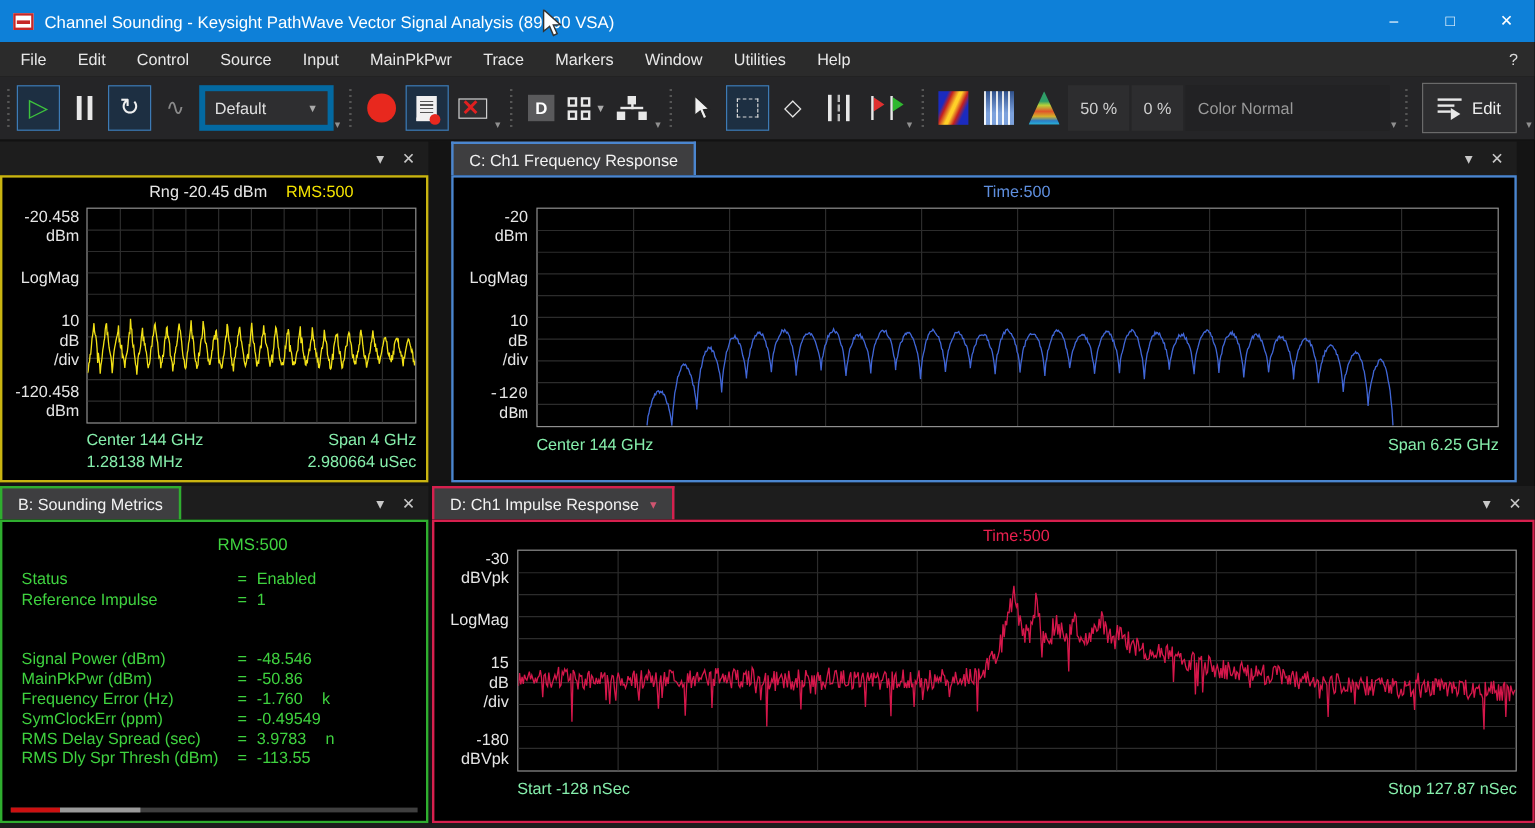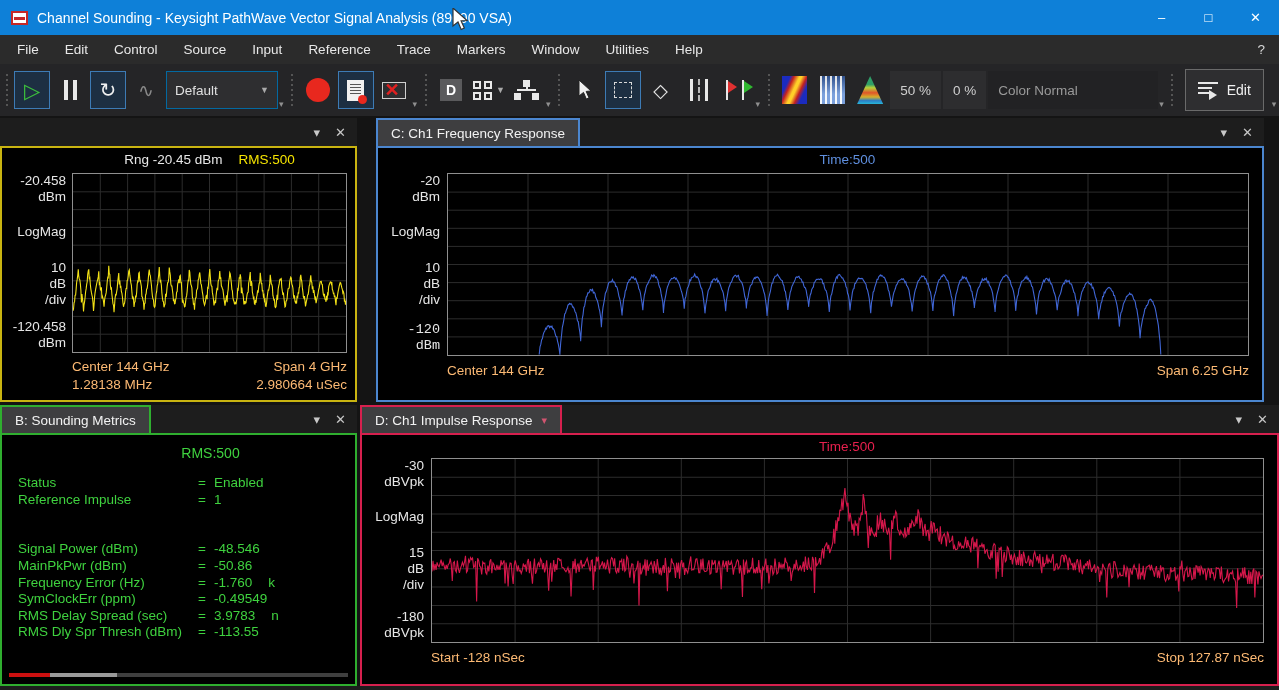--- a/index.html
+++ b/index.html
@@ -93,21 +93,21 @@
   .tab{display:flex;align-items:center;padding:0 13px;background:#3e3e40;color:#f2f2f2;font-size:13.5px;
        border-style:solid;border-width:2px 2px 0 2px;}
   .tab .tab-drop{margin-left:9px;font-size:11px;color:#d05570;}
   .tab-icons{margin-left:auto;display:flex;align-items:center;gap:15px;padding-right:11px;color:#c8c8c8;font-size:13px;}
   .content{position:absolute;left:0;top:28px;right:0;bottom:0;background:#000;border-style:solid;border-width:2px;box-sizing:border-box;}
 
   .chart-header{position:absolute;top:4px;font-size:13.5px;white-space:nowrap;}
   .ylab{position:absolute;color:#e6e6e6;font-size:13.5px;text-align:right;line-height:16px;}
   .plotbox{position:absolute;border:1px solid #8f8f8f;background:#000;box-sizing:border-box;}
   .plotbox svg{display:block;width:100%;height:100%;}
-  .xrow{position:absolute;display:flex;justify-content:space-between;font-size:13.5px;color:#fdba74;gap:28px;}
+  .xrow{position:absolute;display:flex;justify-content:space-between;font-size:13.5px;color:#86efac;gap:28px;}
 
   
   .metrics{position:absolute;inset:0;color:#3fd23f;font-size:13.5px;}
   .m-header{text-align:center;padding:10px 0 0 64px;font-size:14px;}
   .m-rows{position:absolute;left:16px;top:40px;right:6px;}
   .m-row{display:flex;line-height:16.6px;}
   .m-label{width:180px;flex:none;}
   .m-eq{width:16px;flex:none;}
   .m-suffix{margin-left:16px;}
   .m-center{padding-left:200px;line-height:16.6px;}
@@ -131,21 +131,21 @@
     <span class="win-btn">✕</span>
   </div>
 </div>
 
 <div class="menubar">
   <span class="menu-item">File</span>
   <span class="menu-item">Edit</span>
   <span class="menu-item">Control</span>
   <span class="menu-item">Source</span>
   <span class="menu-item">Input</span>
-  <span class="menu-item">Reference</span>
+  <span class="menu-item">MainPkPwr</span>
   <span class="menu-item">Trace</span>
   <span class="menu-item">Markers</span>
   <span class="menu-item">Window</span>
   <span class="menu-item">Utilities</span>
   <span class="menu-item">Help</span>
   <span class="menu-help">?</span>
 </div>
 
 <div class="toolbar">
   <span class="grip"></span>
@@ -157,21 +157,21 @@
         <span></span>
         <span></span>
       </span>
     </div>
   <div class="tbtn sel">
       <span class="ic-restart">↻</span>
     </div>
   <div class="tbtn">
       <span class="ic-sweep">∿</span>
     </div>
-  <div class="tbtn" style="background:#2e2e30;border:1px solid #0369a1;min-width:112px;justify-content:space-between;padding:0 8px;">
+  <div class="tbtn" style="background:#2e2e30;border:5px solid #0369a1;min-width:112px;justify-content:space-between;padding:0 8px;">
     <span style="font-size:13.5px;">Default</span>
     <span style="font-size:9px;color:#aaa;">▼</span>
   </div>
   <span class="drop">▾</span>
   <span class="grip"></span>
   <div class="tbtn">
       <span class="ic-rec"></span>
     </div>
   <div class="tbtn sel">
       <span class="ic-doc"></span>

